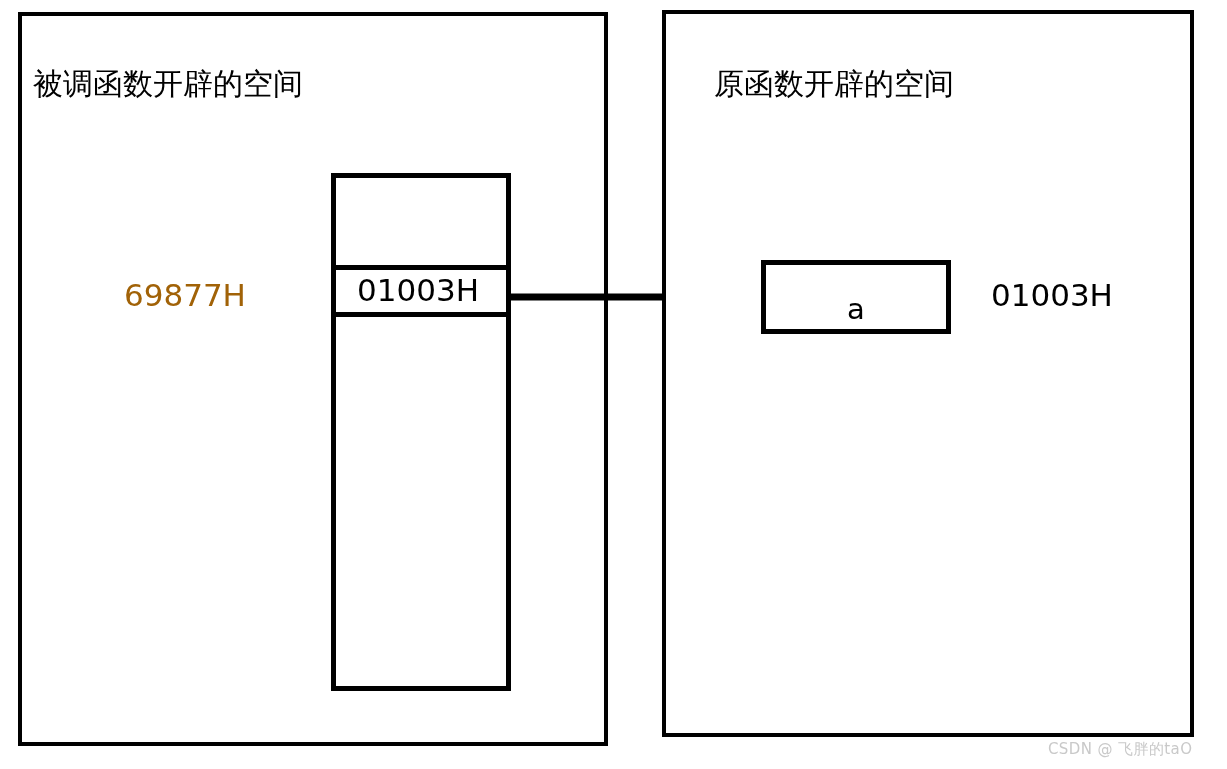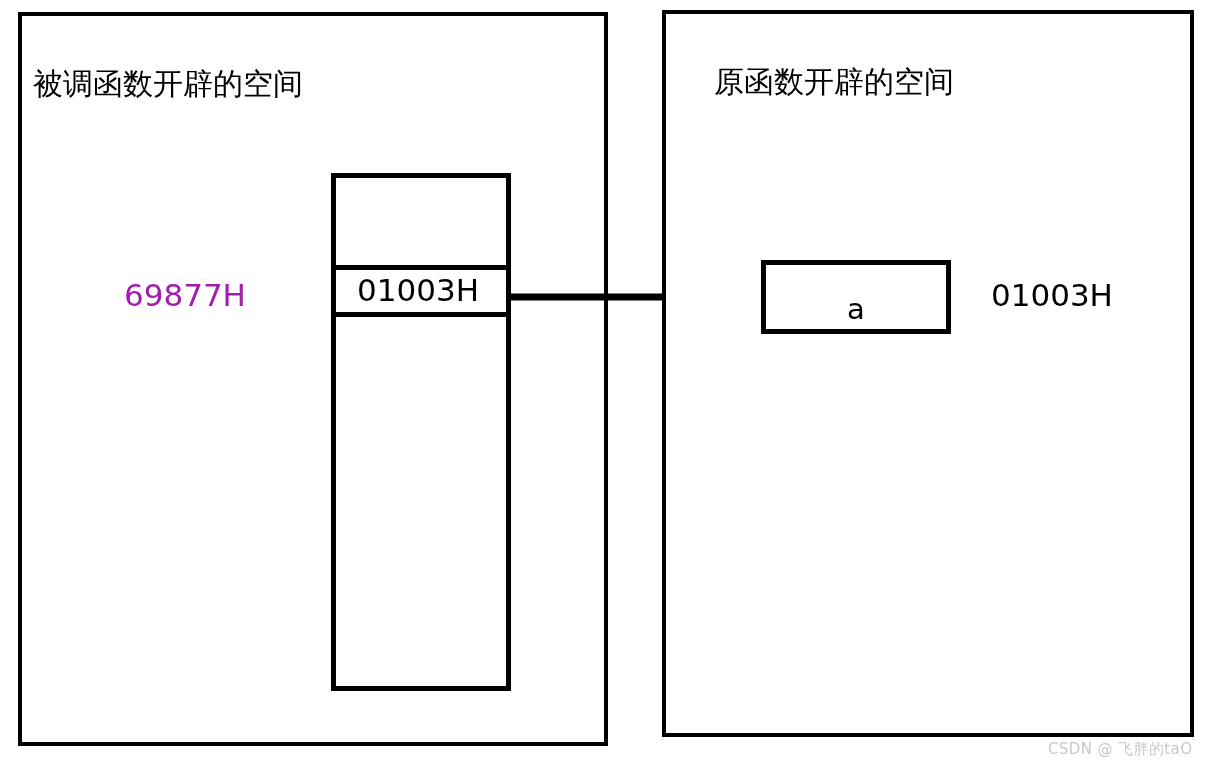--- a/index.html
+++ b/index.html
@@ -41,21 +41,21 @@
   
   .panel-title {
     position: absolute;
     font-size: 30px;
     line-height: 1;
     color: #000000;
     white-space: nowrap;
     font-family: "DejaVu Sans", "Liberation Sans", sans-serif;
   }
   #callee-title { left: 33px; top: 69px; }
-  #caller-title { left: 714px; top: 69px; font-family: Liberation Mono, monospace; }
+  #caller-title { left: 714px; top: 69px; }
 
   
   #stack-column {
     position: absolute;
     left: 331px;
     top: 173px;
     width: 180px;
     height: 518px;
     border: 5px solid #000000;
     box-sizing: border-box;
@@ -97,21 +97,21 @@
     left: -3px;
   }
 
   
   #callee-address-label {
     position: absolute;
     left: 124px;
     top: 280px;
     font-size: 31px;
     line-height: 1;
-    color: #a21caf;
+    color: #a16207;
     white-space: nowrap;
     font-family: "DejaVu Sans", "Liberation Sans", sans-serif;
   }
 
   
   #pointer-arrow {
     position: absolute;
     left: 505px;
     top: 268px;
     width: 260px;

